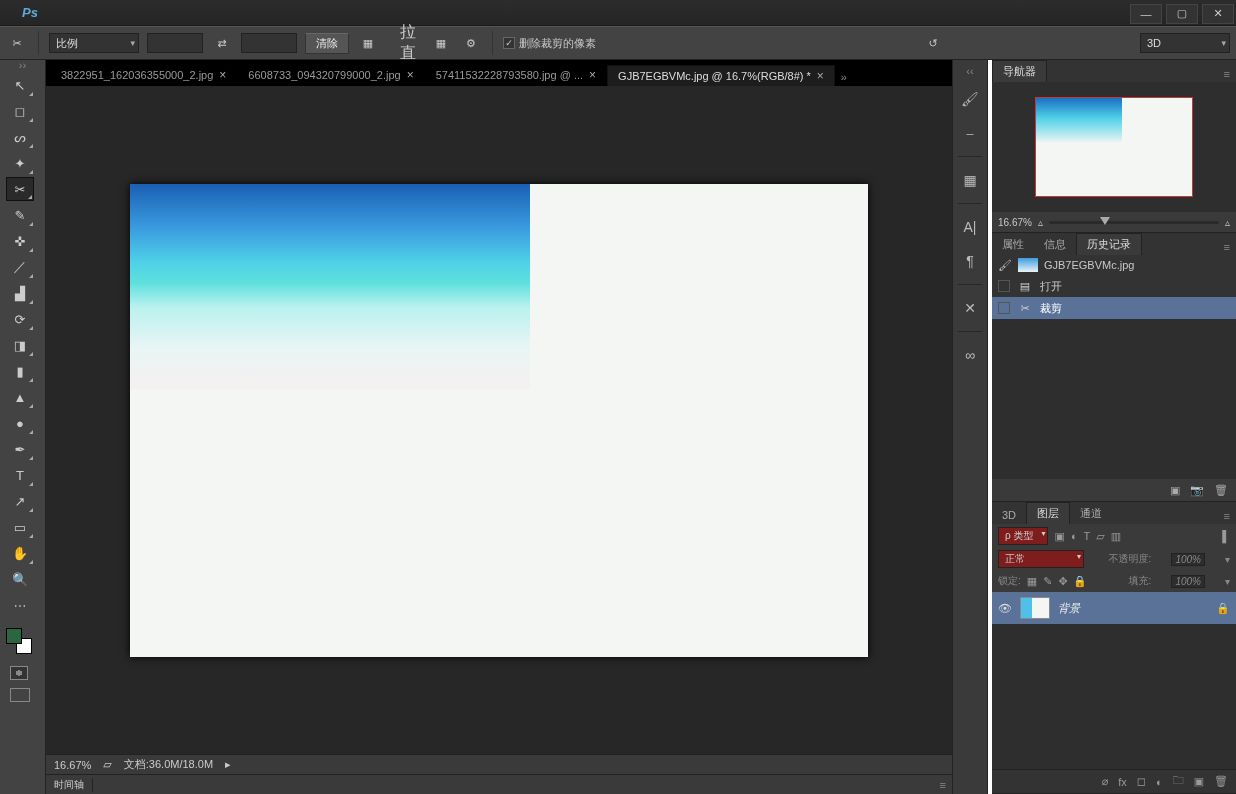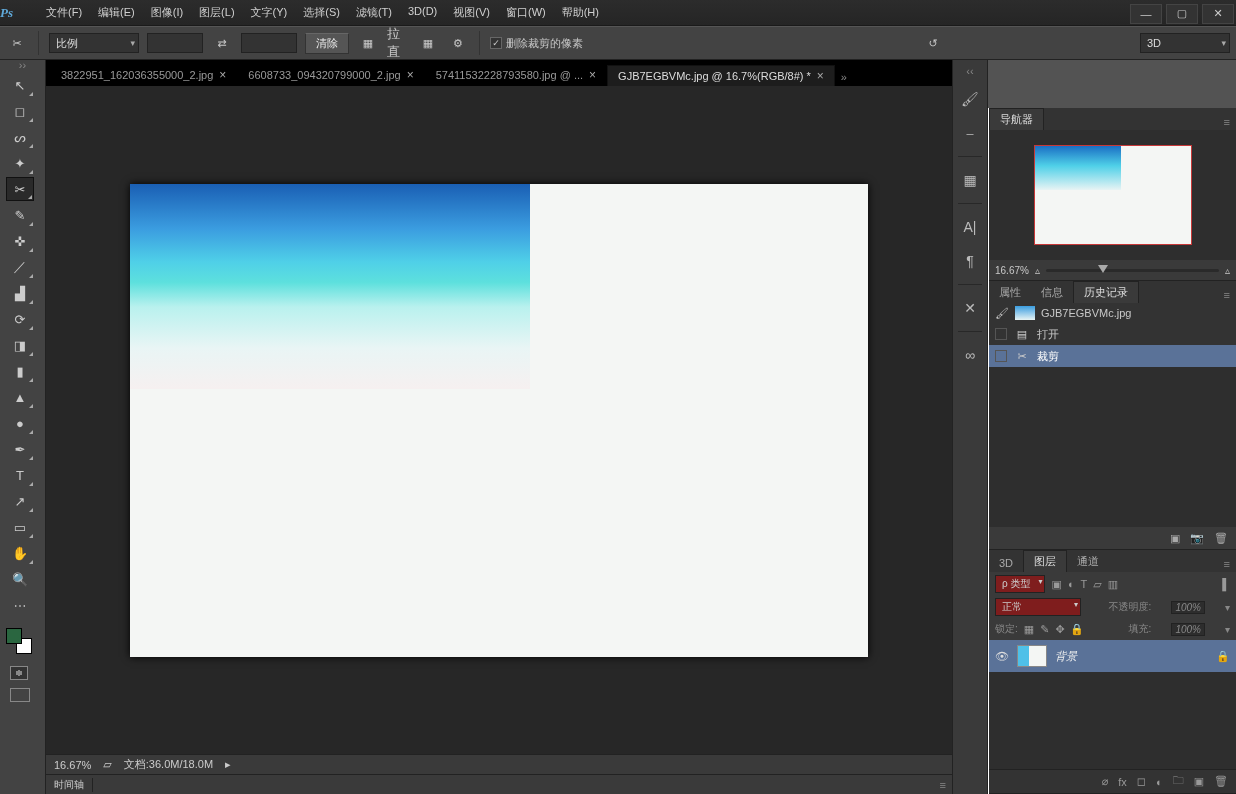--- a/index.html
+++ b/index.html
@@ -1,19 +1,19 @@
 <!DOCTYPE html>
 <html><head>
 <meta charset="utf-8">
 <style>
 * { margin:0; padding:0; box-sizing:border-box; font-family:"Segoe UI",Tahoma,sans-serif; user-select:none; }
 body { background:#535353; width:1236px; height:794px; overflow:hidden; color:#c8c8c8; font-size:11px; }
 
 .titlebar { height:26px; background:linear-gradient(#2c2c2c,#252525); display:flex; align-items:center; border-bottom:1px solid #1a1a1a; }
-.ps-logo { width:38px; text-align:left; color:#5fa8d8; font-weight:bold; font-size:13px; font-style:italic;font-family:Liberation Serif, serif;}
+.ps-logo { width:38px; text-align:right; color:#5fa8d8; font-weight:bold; font-size:13px; font-style:italic;}
 .menu { display:flex; gap:0; }
 .menu-item { padding:4px 8px; color:#d0d0d0; cursor:default; }
 .window-controls { margin-left:auto; display:flex; }
 .win-btn { width:32px; height:20px; border:1px solid #444; background:#333; margin:2px 2px 0 2px; display:flex; align-items:center; justify-content:center; color:#ccc; }
 
 .options-bar { height:34px; background:#434343; border-top:1px solid #555; border-bottom:1px solid #222; display:flex; align-items:center; padding:0 6px; gap:8px; }
 .opt-icon { width:22px; height:22px; display:flex; align-items:center; justify-content:center; }
 .opt-dd { background:#333; border:1px solid #222; height:20px; padding:0 16px 0 6px; display:flex; align-items:center; position:relative; color:#ddd;}
 .opt-dd::after{content:"▾";position:absolute;right:3px;font-size:9px;color:#aaa;}
 .opt-input { background:#333; border:1px solid #222; height:20px; width:56px; }
@@ -47,21 +47,21 @@
  background:linear-gradient(to bottom,#1a5fb4 0%,#3b9de0 22%,#4fd0e8 38%,#5de0dd 48%,#b9f1ee 60%,#e9f5f5 80%,#f6f0f0 100%);}
 .status-bar{height:20px;background:#3a3a3a;display:flex;align-items:center;padding:0 8px;gap:12px;color:#ccc;border-top:1px solid #222;}
 .timeline-bar{height:20px;background:#3a3a3a;border-top:1px solid #222;display:flex;align-items:center;}
 .timeline-tab{padding:0 8px;background:#3a3a3a;border-right:1px solid #222;font-size:10px;color:#ccc;}
 .timeline-exp{margin-left:auto;padding:0 6px;color:#888;}
 
 .right-icons{width:36px;background:#3a3a3a;border-left:1px solid #222;border-right:1px solid #222;display:flex;flex-direction:column;align-items:center;padding-top:6px;gap:12px;}
 .right-icons .ri{width:24px;height:22px;display:flex;align-items:center;justify-content:center;color:#bbb;font-size:14px;}
 .right-icons .sep{width:24px;height:1px;background:#282828;}
 
-.right-panels{width:248px;background:#3a3a3a;display:flex;flex-direction:column;border-left:1px solid #ffffff;margin-top:48px;}
+.right-panels{width:248px;background:#3a3a3a;display:flex;flex-direction:column;border-left:4px solid #ffffff;}
 .panel{border-bottom:1px solid #222;}
 .p-tabs{display:flex;background:#333;height:22px;align-items:flex-end;}
 .p-tab{padding:3px 10px;color:#aaa;font-size:11px;}
 .p-tab.active{background:#3a3a3a;color:#ddd;border:1px solid #222;border-bottom:none;}
 .p-menu{margin-left:auto;padding:2px 6px;color:#888;}
 .nav-body{height:130px;display:flex;align-items:center;justify-content:center;background:#2e2e2e;}
 .nav-thumb{width:158px;height:100px;border:1px solid #c73838;background:#f4f6f4;position:relative;}
 .nav-thumb .ti{position:absolute;left:0;top:0;width:86px;height:44px;background:linear-gradient(#1a6fc4 0%,#4fd0e8 45%,#e8f4f4 100%);}
 .nav-foot{height:20px;display:flex;align-items:center;padding:0 6px;gap:6px;font-size:10px;}
 .nav-slider{flex:1;height:3px;background:#2a2a2a;position:relative;border-radius:2px;}
@@ -87,40 +87,27 @@
 .lay-val{background:#2d2d2d;border:1px solid #222;padding:0 3px;font-style:italic;}
 .lay-list{flex:1;background:#2e2e2e;}
 .lay-item{height:32px;background:#5a7298;display:flex;align-items:center;gap:8px;padding:0 6px;}
 .lay-item .eye{color:#ddd;}
 .lay-item .th{width:30px;height:22px;background:linear-gradient(to right,#4fc0e8 40%,#f4f6f4 40%);border:1px solid #888;}
 .lay-item .nm{font-style:italic;color:#eee;}
 .lay-item .lock{margin-left:auto;color:#ccc;}
 .lay-foot{height:24px;display:flex;align-items:center;justify-content:flex-end;gap:10px;padding:0 8px;color:#999;background:#333;border-top:1px solid #222;}
 
 
-.g{font-family:Arial;font-size:13px;}
+.g{font-family:Arial;font-size:16px;margin-left:13px;}
 </style>
 </head>
 <body>
 
 <div class="titlebar">
   <div class="ps-logo">Ps</div>
-  <div class="menu">
-    <div class="menu-item">文件(F)</div>
-    <div class="menu-item">编辑(E)</div>
-    <div class="menu-item">图像(I)</div>
-    <div class="menu-item">图层(L)</div>
-    <div class="menu-item">文字(Y)</div>
-    <div class="menu-item">选择(S)</div>
-    <div class="menu-item">滤镜(T)</div>
-    <div class="menu-item">3D(D)</div>
-    <div class="menu-item">视图(V)</div>
-    <div class="menu-item">窗口(W)</div>
-    <div class="menu-item">帮助(H)</div>
-  </div>
   <div class="window-controls">
     <div class="win-btn">—</div>
     <div class="win-btn">▢</div>
     <div class="win-btn">✕</div>
   </div>
 </div>
 
 <div class="options-bar">
   <div class="opt-icon">✂</div>
   <div class="opt-sep"></div>

